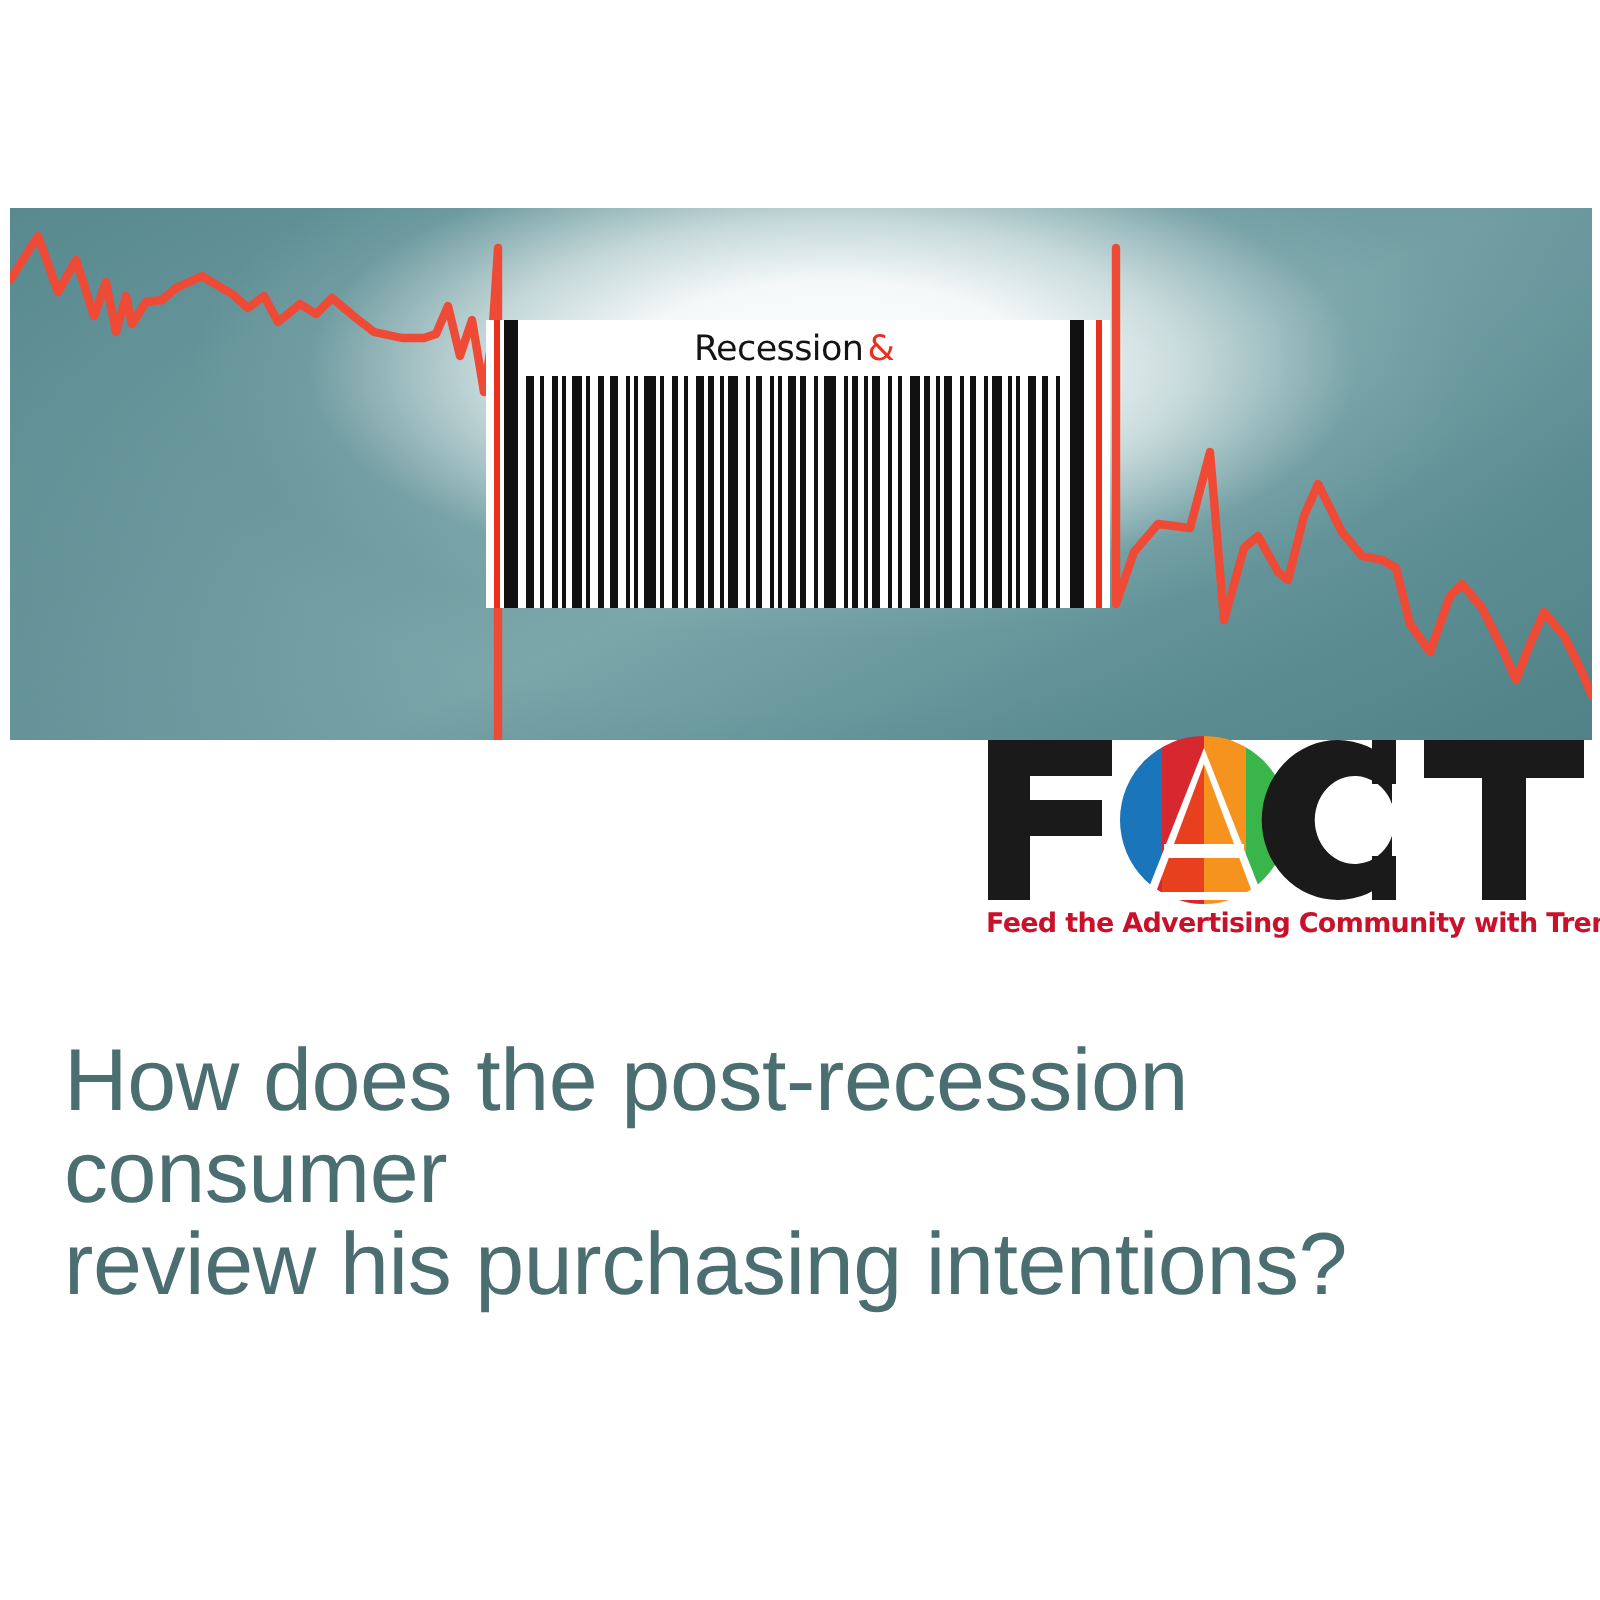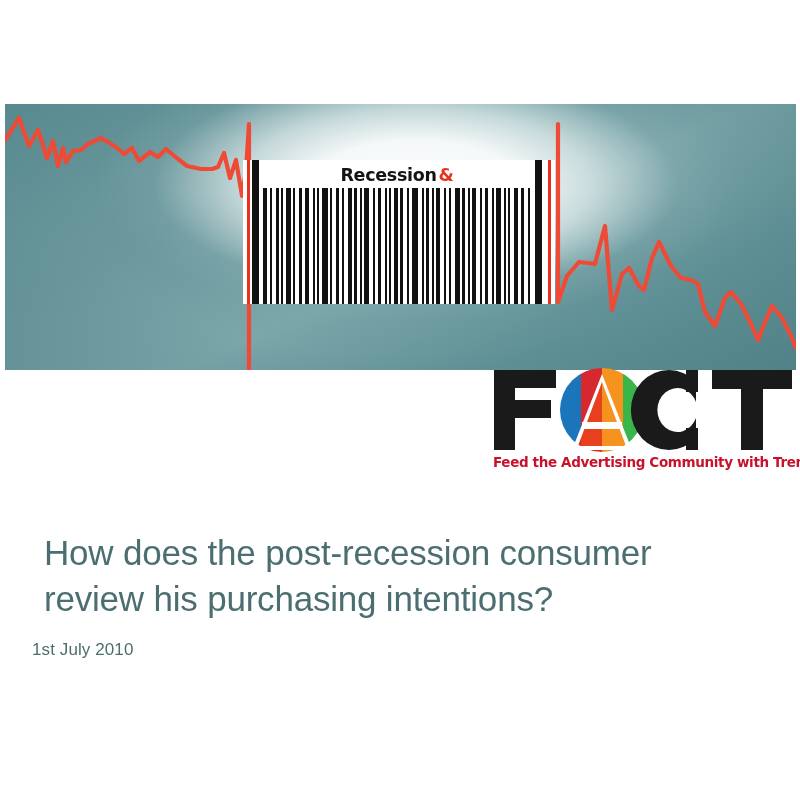--- a/index.html
+++ b/index.html
@@ -80,21 +80,21 @@
   #barcode .bc-title {
     position: absolute;
     left: 22px;
     top: 2px;
     width: 266px;
     height: 26px;
     display: flex;
     align-items: center;
     justify-content: center;
     font-family: "DejaVu Sans", sans-serif;
-    font-weight: bold;
+    font-weight: normal;
     font-size: 17.5px;
     letter-spacing: -0.3px;
     color: #141414;
     white-space: nowrap;
   }
   #barcode .bc-title .amp { color: #e8301c; padding: 0 2px; }
   #barcode .bars {
     position: absolute;
     left: 20px;
     top: 28px;
@@ -139,26 +139,26 @@
 
   
   #title-block {
     position: absolute;
     left: 32px;
     top: 518px;
     width: 730px;
   }
   #slide-title {
     font-family: "Liberation Sans", sans-serif;
-    font-size: 35px;
+    font-size: 44px;
     line-height: 46px;
     font-weight: normal;
     color: #4b6e70;
     letter-spacing: -0.2px;
-    margin: 12px;
+    margin: 0;
     white-space: pre-line;
   }
   #slide-date {
     margin-top: 18px;
     font-family: "Liberation Sans", sans-serif;
     font-size: 17px;
     font-weight: normal;
     color: #4b6e70;
     letter-spacing: 0.1px;
   }
@@ -283,14 +283,13 @@
     <g>
       <path fill="#1a1a1a" d="M222 4 h80 v19 h-29 v61 h-22 v-61 h-29 z"></path>
     </g>
   </svg>
   <div class="tagline">Feed the Advertising Community with Trends</div>
 </div>
 
 <div id="title-block">
   <h1 id="slide-title">How does the post-recession consumer
 review his purchasing intentions?</h1>
-  <div id="slide-date">1st July 2010</div>
 </div>
 
 </body></html>

